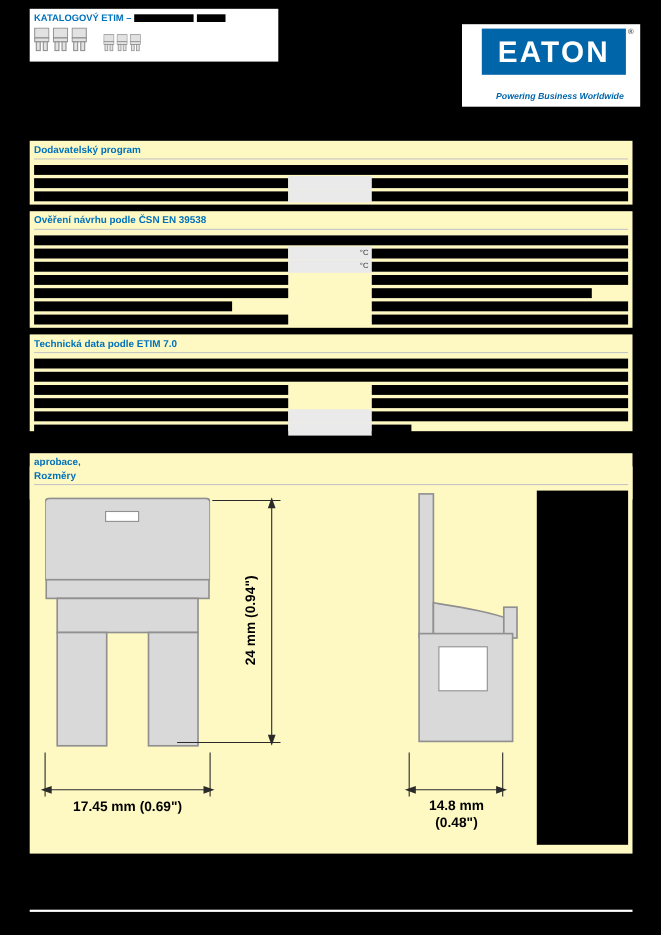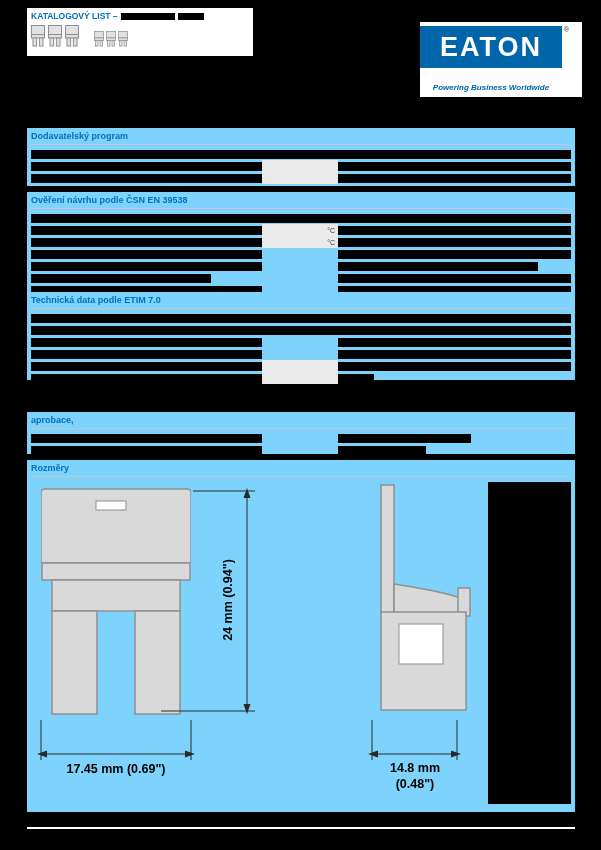--- a/index.html
+++ b/index.html
@@ -12,29 +12,29 @@
   
   .title-block { position:absolute; left:27px; top:8px; width:226px; height:48px; background:#fff; padding:3px 4px; }
   .doc-title { font-size:8.5px; font-weight:bold; color:#0071bc; white-space:nowrap; }
   .redact { display:inline-block; height:7px; background:#000; vertical-align:middle; margin-left:3px; }
   .w54 { width:54px; } .w26 { width:26px; }
   .thumbs { margin-top:4px; display:flex; align-items:flex-end; }
   .thumb-lg { width:14px; height:22px; margin-right:3px; }
   .thumb-sm { width:10px; height:16px; margin-right:2px; }
   .thumb-gap { width:12px; }
 
-  .logo-block { position:absolute; left:420px; top:22px; width:162px; background:#fff; padding:4px 6px 5px 0; }
+  .logo-block { position:absolute; left:420px; top:22px; width:162px; background:#fff; padding:4px 6px 5px 18px; }
   .logo-row { display:flex; align-items:flex-start; }
   .logo-box { width:142px; height:42px; background:#0065a9; color:#fff; display:flex; align-items:center; justify-content:center;
               font-weight:bold; font-size:27px; letter-spacing:2px; }
   .reg { font-size:7px; color:#333; margin-left:2px; line-height:7px; }
   .tagline { margin-top:15px; width:142px; text-align:center; color:#0065a9; font-size:8px; font-style:italic; font-weight:bold; white-space:nowrap; }
 
   
-  .panel { position:absolute; left:27px; width:548px; background:#7dd3fc; padding:2px 4px; }
+  .panel { position:absolute; left:27px; width:548px; background:#fef9c3; padding:2px 4px; }
   .panel h2 { margin:0 0 3px 0; padding:1px 0 3px 0; border-bottom:1px solid #c6c6c6;
               font-size:9px; font-weight:bold; color:#0071bc; }
   .row { display:flex; align-items:center; height:12px; }
   .bar { height:9px; background:#000; width:100%; }
   .c-left  { flex:none; width:231px; height:12px; display:flex; align-items:center; }
   .c-mid   { flex:none; width:76px;  height:12px; }
   .c-mid.unit { background:#eaeaea; display:flex; align-items:center; justify-content:flex-end; padding-right:3px; font-size:7px; color:#333; }
   .c-right { flex:1; min-width:0; height:12px; display:flex; align-items:center; }
 
   
@@ -48,21 +48,21 @@
 
   .footer-line { position:absolute; left:27px; top:827px; width:548px; height:2px; background:#fff; }
 </style>
 </head>
 <body>
 
 <div class="stage">
 
   <div class="title-block">
     <div class="doc-title">
-      <span>KATALOGOVÝ LIST –</span><span class="redact w54"></span><span class="redact w26"></span>
+      <span>KATALOGOVÝ ETIM –</span><span class="redact w54"></span><span class="redact w26"></span>
     </div>
     <div class="thumbs">
       <svg class="thumb-lg" viewBox="0 0 14 22">
           <g fill="#e2e2e2" stroke="#8f8f8f" stroke-width="1">
             <rect x="0.5" y="0.5" width="13" height="9"></rect>
             <rect x="0.5" y="9.5" width="13" height="3.5"></rect>
             <rect x="2" y="13" width="3.6" height="8"></rect>
             <rect x="8.4" y="13" width="3.6" height="8"></rect>
           </g>
         </svg>
@@ -203,21 +203,21 @@
       <div class="c-left">
           <div class="bar"></div>
         </div>
       <div class="c-mid"></div>
       <div class="c-right">
           <div class="bar"></div>
         </div>
     </div>
   </section>
 
-  <section class="panel" style="top:292px;height:88px">
+  <section class="panel" style="top:304px;height:88px">
     <h2>Technická data podle ETIM 7.0</h2>
     <div class="row">
         <div class="bar"></div>
       </div>
     <div class="row">
         <div class="bar"></div>
       </div>
     <div class="row">
       <div class="c-left">
           <div class="bar"></div>
@@ -271,21 +271,21 @@
       <div class="c-left">
           <div class="bar"></div>
         </div>
       <div class="c-mid"></div>
       <div class="c-right">
           <div class="bar" style="width:88px"></div>
         </div>
     </div>
   </section>
 
-  <section class="panel" style="top:460px;height:352px">
+  <section class="panel" style="top:424px;height:352px">
     <h2>Rozměry</h2>
     <div class="draw-area">
 
       <svg class="front" viewBox="0 0 150 228">
         <g fill="#d9d9d9" stroke="#909090" stroke-width="1.5">
           <path d="M4,1 h142 q4,0 4,4 v70 h-150 v-70 q0,-4 4,-4 z"></path>
           <rect x="1" y="75" width="148" height="17"></rect>
           <rect x="11" y="92" width="128" height="31"></rect>
           <rect x="11" y="123" width="45" height="103"></rect>
           <rect x="94" y="123" width="45" height="103"></rect>

